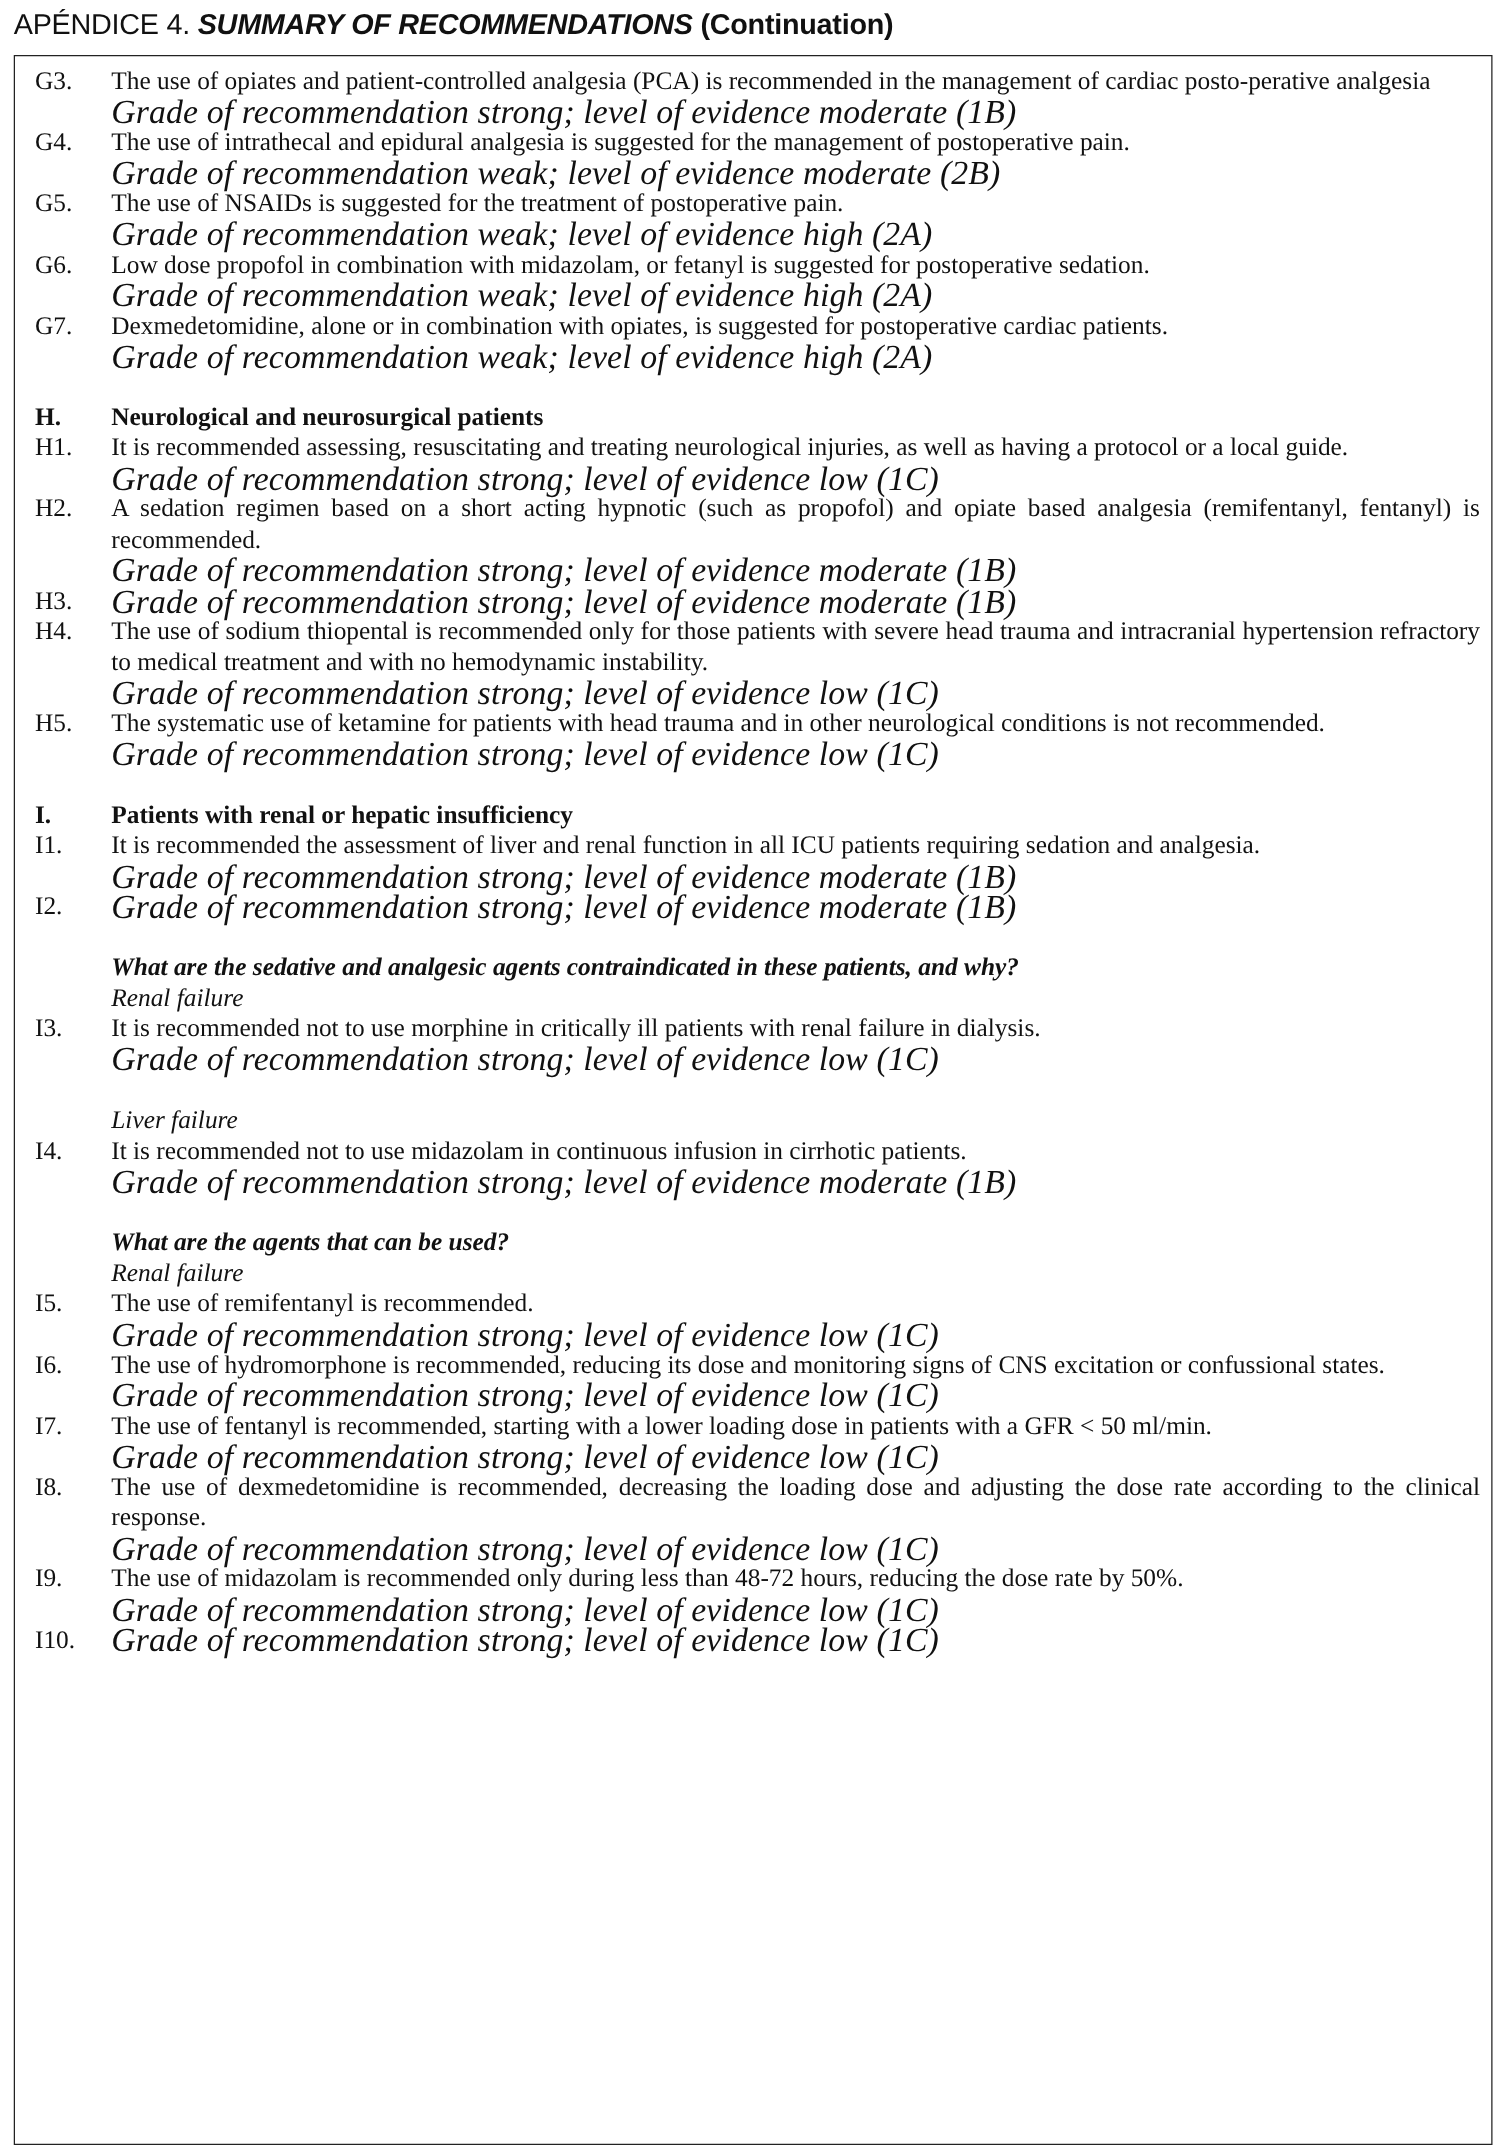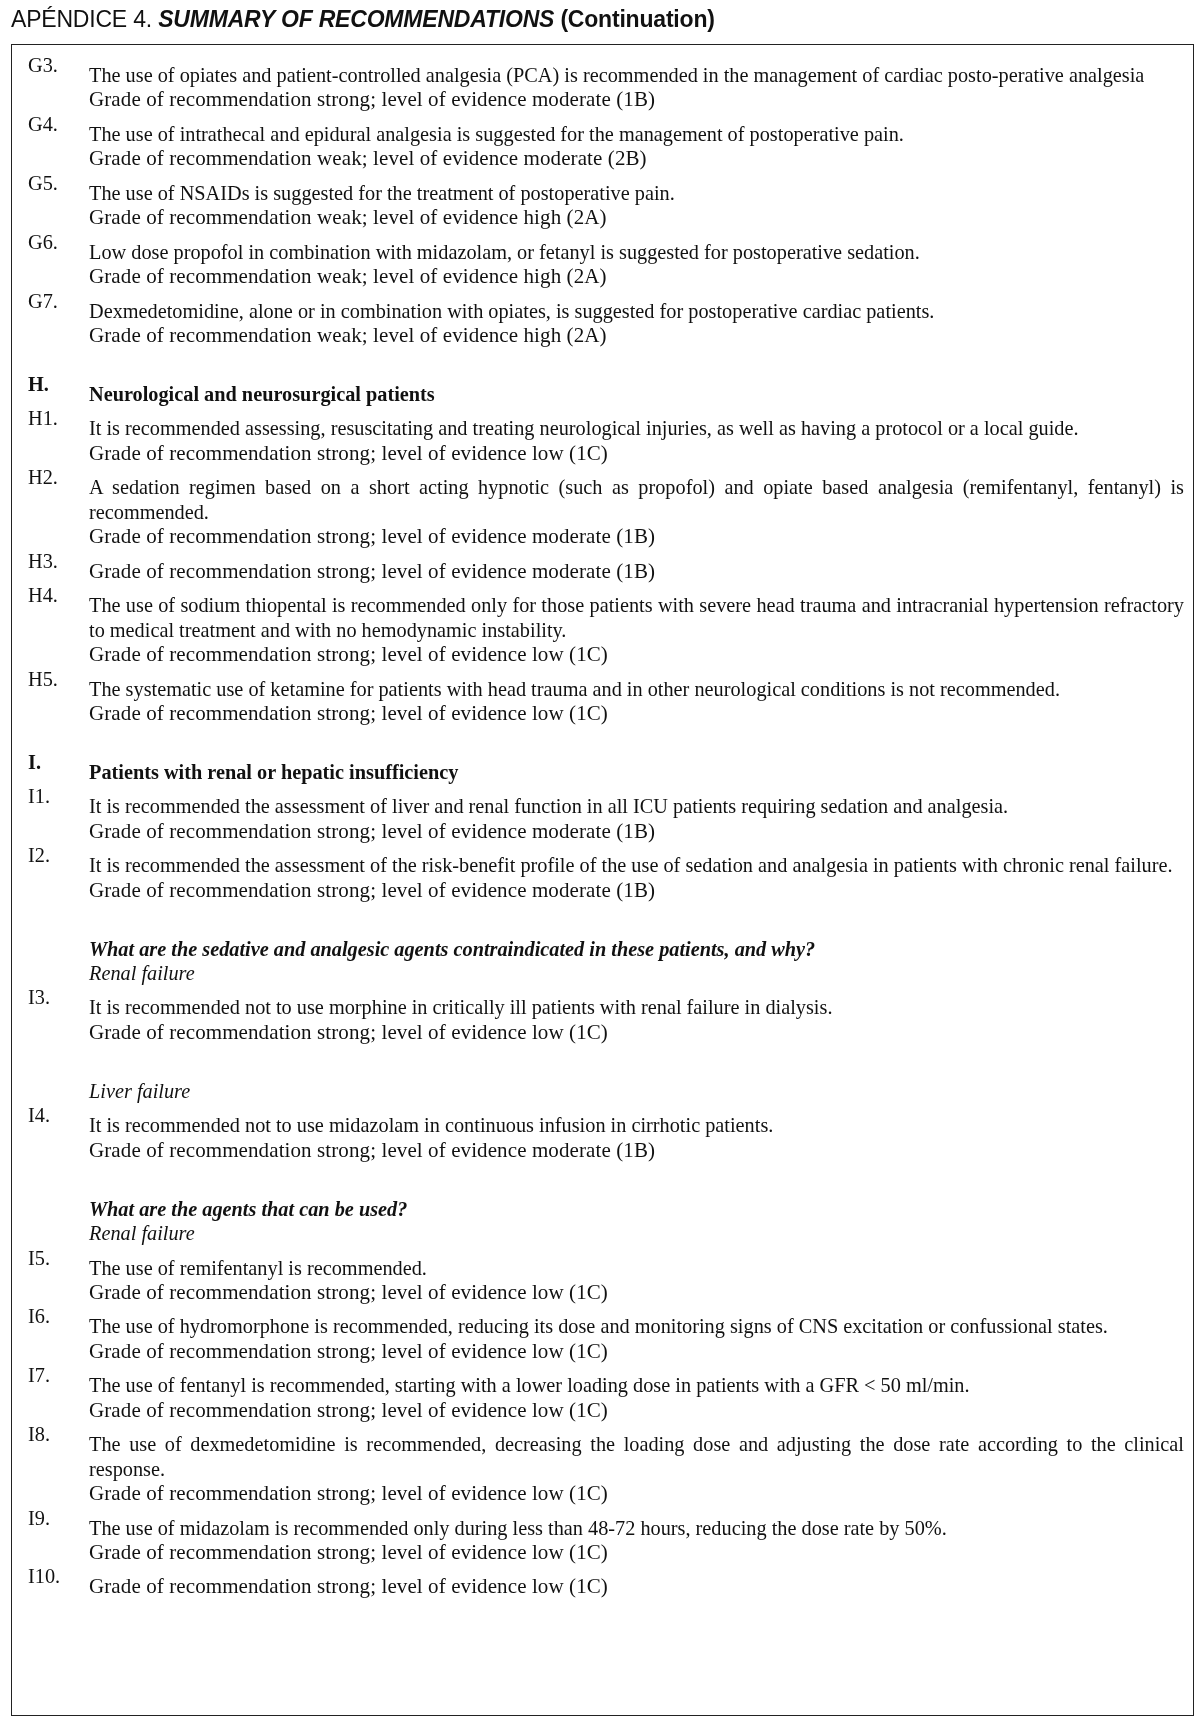--- a/index.html
+++ b/index.html
@@ -14,22 +14,22 @@
   .box {
     position: absolute; left: 11px; top: 44px; width: 1183px; height: 1672px;
     border: 1.5px solid #222; box-sizing: border-box;
   }
   .content {
     position: absolute; left: 16px; top: 8px; right: 9px;
     font-family: "Liberation Serif", serif; font-size: 20.3px; line-height: 24.45px;
   }
   .row { display: flex; }
   .lbl { width: 61px; flex: 0 0 61px; }
-  .txt { flex: 1; text-align: justify; margin-top: 10px; }
-  .grade { font-size: 21px; letter-spacing: 0.1px; }
+  .txt { flex: 1; text-align: justify; }
+  .grade { font-style: italic; font-size: 27px; letter-spacing: 0.1px; }
   .sec { font-weight: bold; }
   .q { font-weight: bold; font-style: italic; }
   .sub { font-style: italic; }
   .gap { height: 24.45px; }
 </style>
 </head>
 <body>
 
 <div class="title"><span>APÉNDICE 4. </span><span class="bi">SUMMARY OF RECOMMENDATIONS</span><span class="b"> (Continuation)</span></div>
 
@@ -122,21 +122,20 @@
     <div class="row">
         <div class="lbl">I1.</div>
         <div class="txt">
           <div>It is recommended the assessment of liver and renal function in all ICU patients requiring sedation and analgesia.</div>
           <div class="grade">Grade of recommendation strong; level of evidence moderate (1B)</div>
         </div>
       </div>
     <div class="row">
         <div class="lbl">I2.</div>
         <div class="txt">
-          <div>It is recommended the assessment of the risk-benefit profile of the use of sedation and analgesia in patients with chronic renal failure.</div>
           <div class="grade">Grade of recommendation strong; level of evidence moderate (1B)</div>
         </div>
       </div>
 
     <div class="gap"></div>
 
     <div class="row">
         <div class="lbl"></div>
         <div class="txt">
           <div class="q">What are the sedative and analgesic agents contraindicated in these patients, and why?</div>

